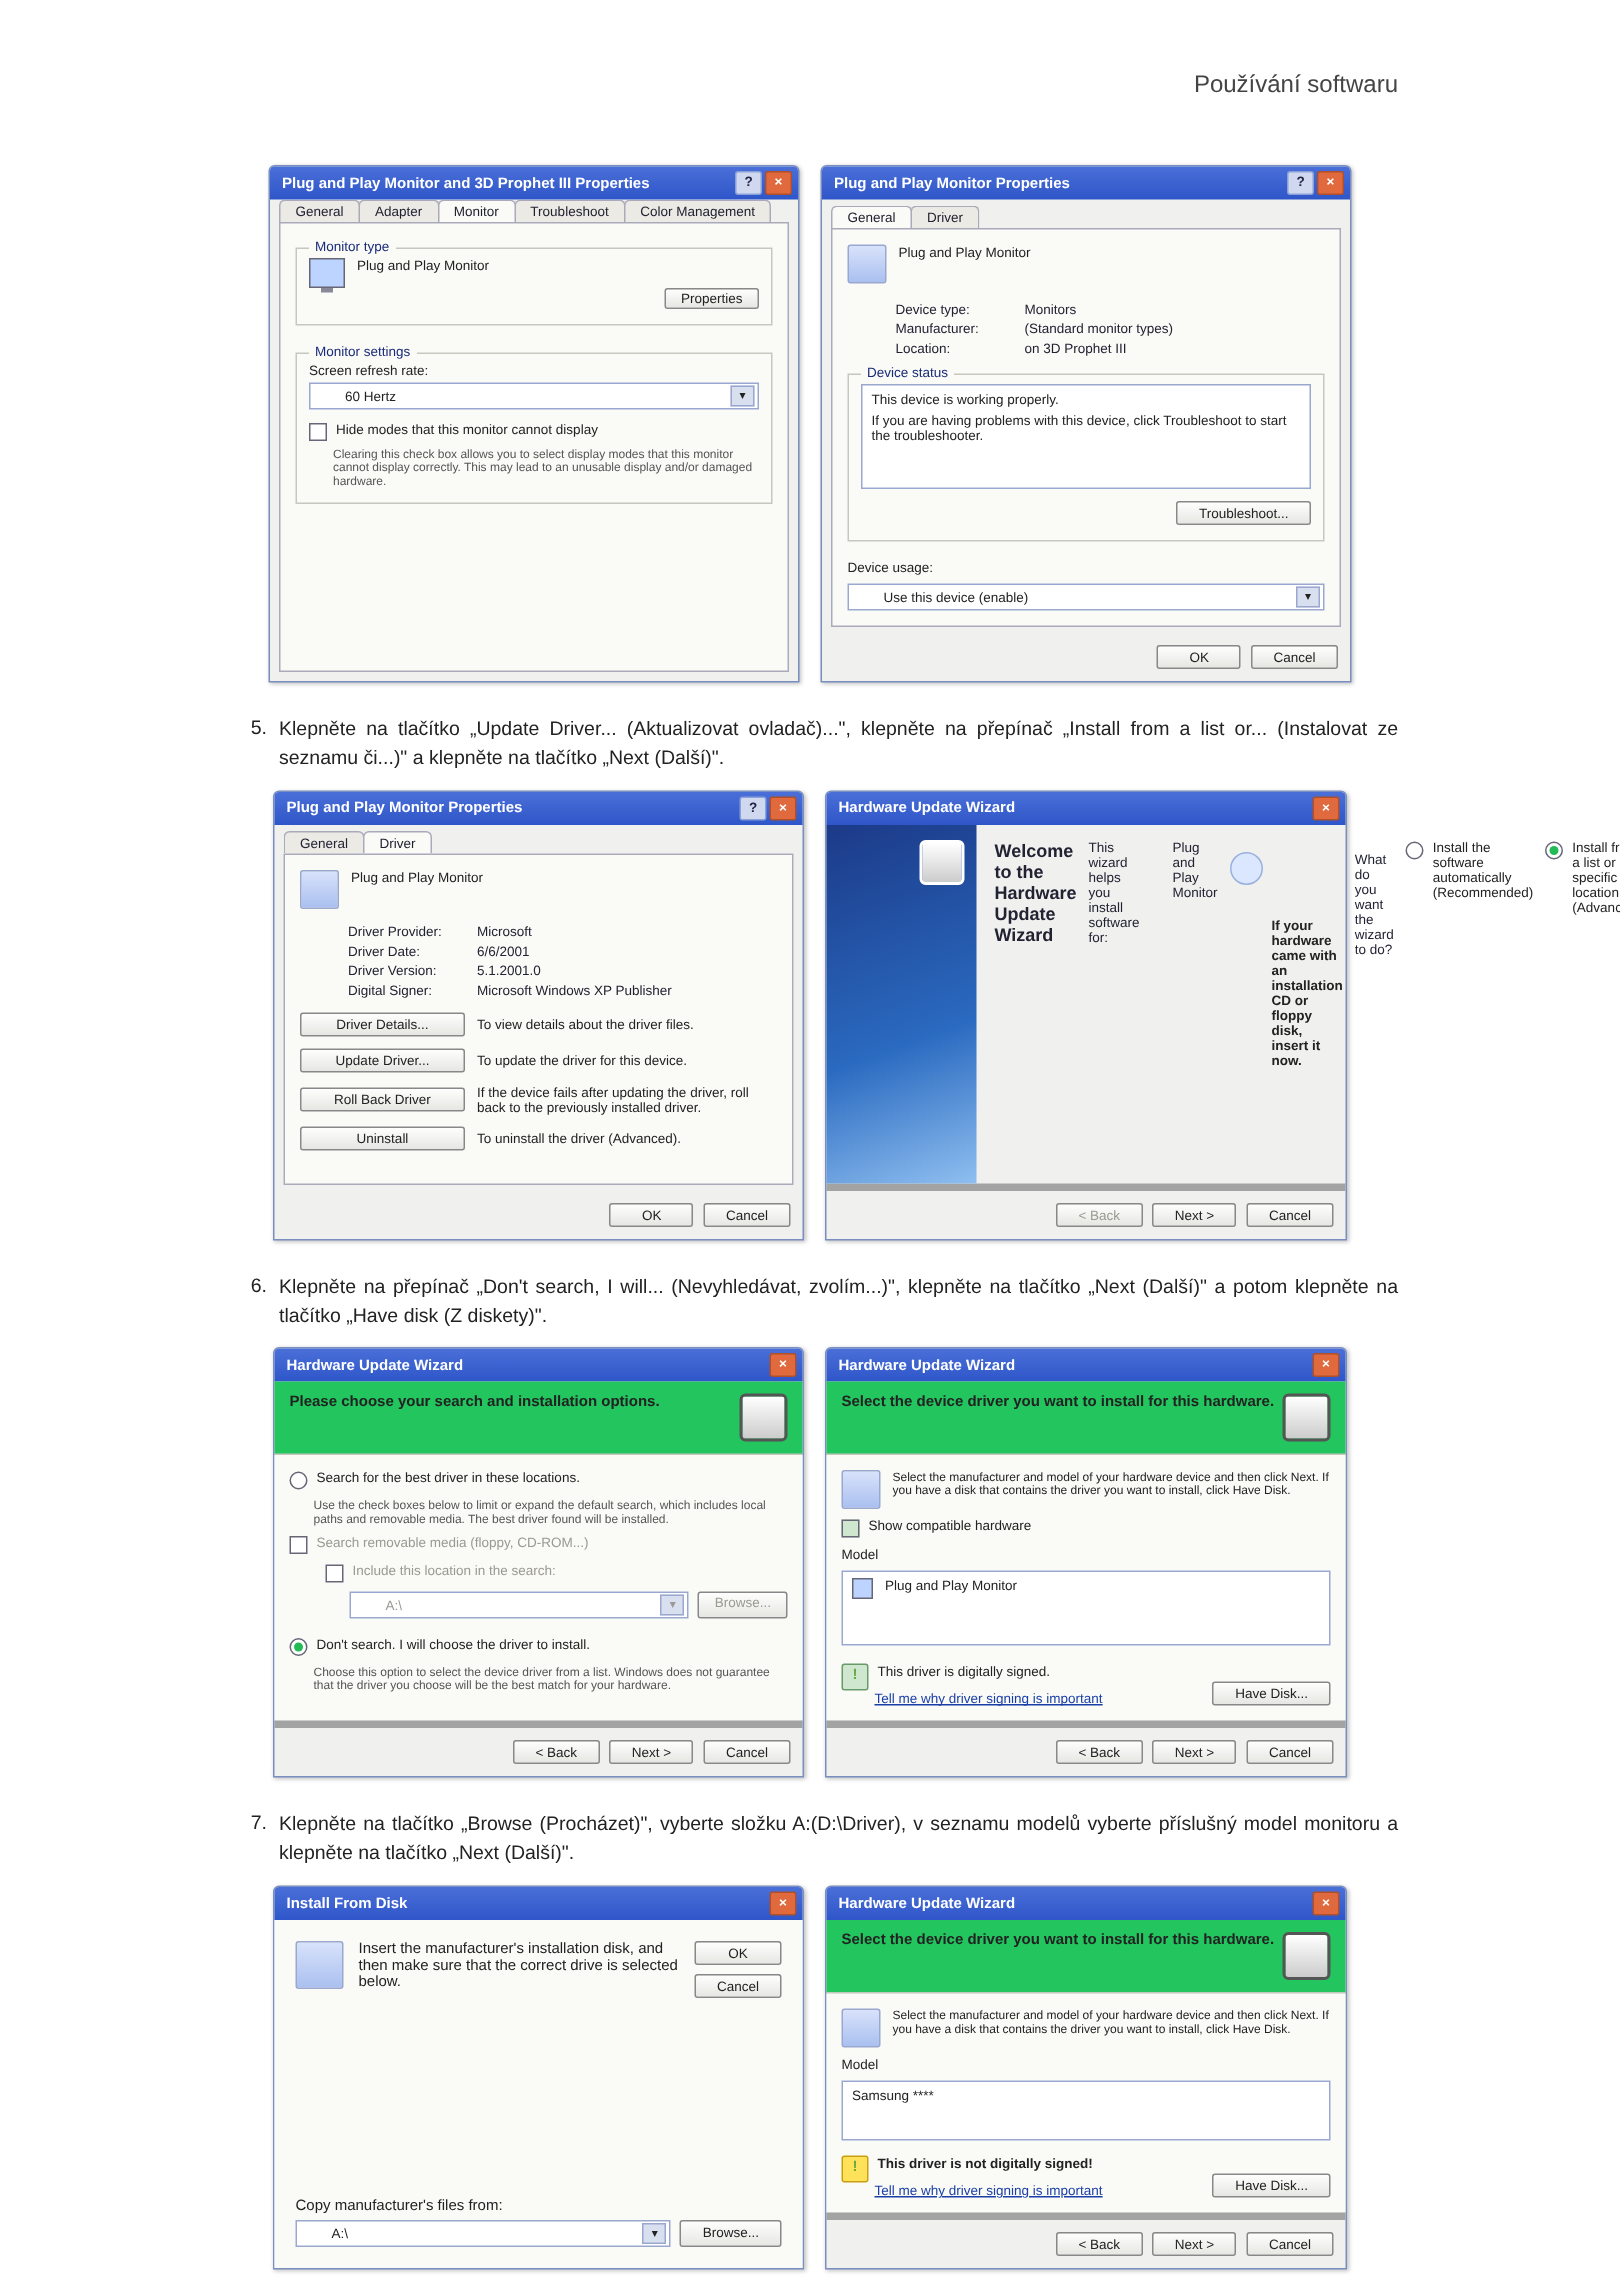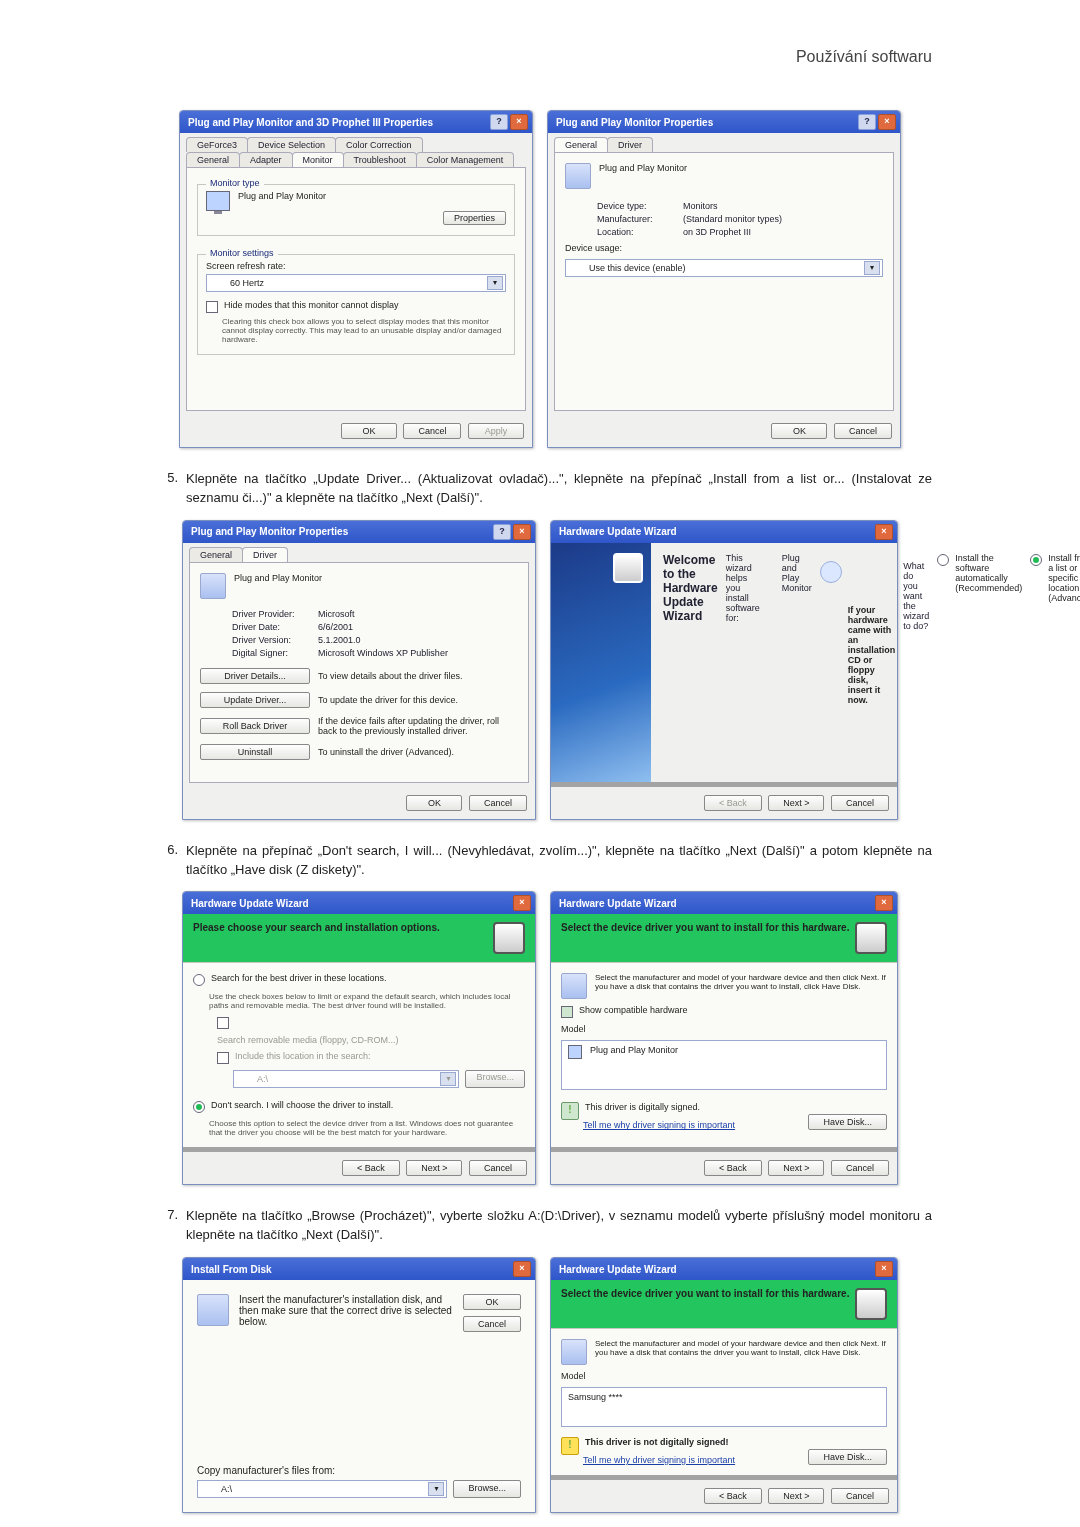--- a/index.html
+++ b/index.html
@@ -220,25 +220,20 @@
   <div class="shot-pair">
 
     <div class="dlg w350 h340">
       <div class="titlebar">
         <span>Plug and Play Monitor and 3D Prophet III Properties</span>
         <span class="tbtn-wrap">
           <span class="tbtn help">?</span>
           <span class="tbtn close">×</span>
         </span>
       </div>
-      <div class="tabs-row">
-        <span class="tab">GeForce3</span>
-        <span class="tab">Device Selection</span>
-        <span class="tab">Color Correction</span>
-      </div>
       <div class="tabs-row" style="padding-top:0;">
         <span class="tab">General</span>
         <span class="tab">Adapter</span>
         <span class="tab active">Monitor</span>
         <span class="tab">Troubleshoot</span>
         <span class="tab">Color Management</span>
       </div>
       <div class="body-area">
         <div class="fieldset">
           <span class="legend">Monitor type</span>
@@ -259,25 +254,20 @@
             <span>60 Hertz</span>
             <span class="chev">▾</span>
           </div>
           <div class="checkbox-row">
             <span class="cb"></span>
             <span>Hide modes that this monitor cannot display</span>
           </div>
           <div style="font-size:8px;color:#555;margin:4px 0 0 16px;">Clearing this check box allows you to select display modes that this monitor cannot display correctly. This may lead to an unusable display and/or damaged hardware.</div>
         </div>
       </div>
-      <div class="dlg-buttons">
-        <span class="btn">OK</span>
-        <span class="btn">Cancel</span>
-        <span class="btn disabled">Apply</span>
-      </div>
     </div>
 
     <div class="dlg w350 h340">
       <div class="titlebar">
         <span>Plug and Play Monitor Properties</span>
         <span class="tbtn-wrap">
           <span class="tbtn help">?</span>
           <span class="tbtn close">×</span>
         </span>
       </div>
@@ -290,20 +280,30 @@
           <div class="icon-box"></div>
           <div>Plug and Play Monitor</div>
         </div>
         <div class="kv-grid" style="margin:6px 0 0 32px;">
           <div>Device type:</div>
           <div>Monitors</div>
           <div>Manufacturer:</div>
           <div>(Standard monitor types)</div>
           <div>Location:</div>
           <div>on 3D Prophet III</div>
+        </div>
+        <div class="fieldset">
+          <span class="legend">Device status</span>
+          <div class="list-box" style="min-height:60px;">
+            <div>This device is working properly.</div>
+            <div style="margin-top:4px;">If you are having problems with this device, click Troubleshoot to start the troubleshooter.</div>
+          </div>
+          <div style="text-align:right;margin-top:8px;">
+            <span class="btn">Troubleshoot...</span>
+          </div>
         </div>
         <div>Device usage:</div>
         <div class="combo">
           <span>Use this device (enable)</span>
           <span class="chev">▾</span>
         </div>
       </div>
       <div class="dlg-buttons">
         <span class="btn">OK</span>
         <span class="btn">Cancel</span>
@@ -422,21 +422,21 @@
       <div class="wizard-header-strip">
         <div class="section-heading">Please choose your search and installation options.</div>
         <div class="glyph2"></div>
       </div>
       <div class="body-area" style="border:none;margin:0;">
         <div class="checkbox-row">
           <span class="radio"></span>
           <span>Search for the best driver in these locations.</span>
         </div>
         <div style="font-size:8px;color:#555;margin-left:16px;">Use the check boxes below to limit or expand the default search, which includes local paths and removable media. The best driver found will be installed.</div>
-        <div class="checkbox-row" style="margin-left:24px;color:#9a9a92;flex-direction:column;">
+        <div class="checkbox-row" style="color:#9a9a92;">
           <span class="cb"></span>
           <span>Search removable media (floppy, CD-ROM...)</span>
         </div>
         <div class="checkbox-row" style="margin-left:24px;color:#9a9a92;">
           <span class="cb"></span>
           <span>Include this location in the search:</span>
         </div>
         <div style="display:flex;gap:6px;margin-left:40px;">
           <div class="combo" style="flex:1;color:#9a9a92;">
             <span>A:\</span>

